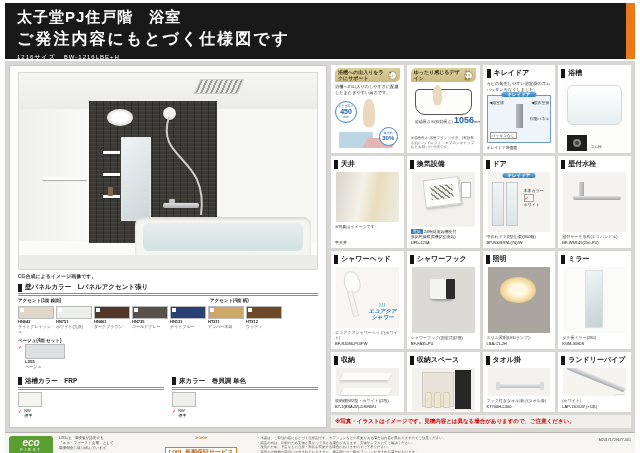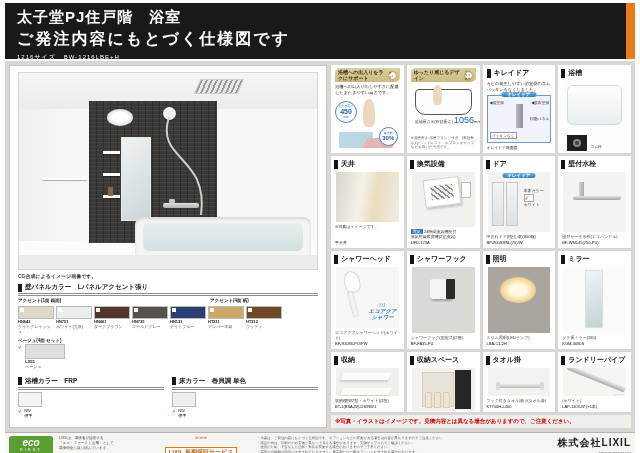--- a/index.html
+++ b/index.html
@@ -71,21 +71,21 @@
 .fart{position:relative;flex:1;margin-top:1px}
 .bubble{position:absolute;background:#fff;border:1px solid #4a86c8;border-radius:50%;text-align:center;color:#1c5fae;display:flex;flex-direction:column;align-items:center;justify-content:center}
 .bubble .bl{font-size:3px;line-height:1}
 .bubble .bv{font-size:7px;font-weight:bold;line-height:1}
 .bubble .bu{font-size:3px}
 .person{position:absolute;background:#ecd9bd;border-radius:45% 45% 30% 30%}
 .mat{position:absolute;background:#e5b4b4}
 .waterf{position:absolute;background:#bdd6e6}
 .tubline{position:absolute;border:1.5px solid #555;border-radius:4px 4px 10px 10px;background:#fdfdfb}
 .dim{position:absolute;font-size:4px;color:#333;white-space:nowrap}
-.dimv{color:#1c5fae;font-weight:normal;font-size:9px}
+.dimv{color:#1c5fae;font-weight:bold;font-size:9px}
 .fnote{font-size:3.6px;color:#555;line-height:1.3;margin-top:1px}
 .kbox{position:relative;border:1px solid #6d9cc8;background:#eef4fa;flex:1;margin-top:2px;font-size:3.8px}
 .kpill{position:absolute;left:50%;transform:translateX(-50%);top:-4px;background:linear-gradient(#6fb0e0,#2f7ec0);color:#fff;font-size:4.5px;font-weight:bold;padding:0 6px;border-radius:5px;white-space:nowrap}
 .kdoor{position:absolute;left:46%;top:8px;width:7px;bottom:14px;background:linear-gradient(90deg,#b9bcbe,#8e9194)}
 .klab{position:absolute;color:#333}
 .kpack{background:#fff;border:1px solid #999;padding:0 1px}
 .kcap{font-size:3.8px;color:#333;margin-top:2px}
 
 .img-ceiling{background:linear-gradient(100deg,#d8d4ca,#f4f1e8 40%,#e9ddbf 62%,#efece3)}
 .img-vent{background:#f2f1ee}
@@ -557,17 +557,16 @@
       
     </div>
     <div class="fnotes">
       <div>・本書は、ご発注内容にもとづく仕様図です。オプションなどの変更がある場合は内容が異なりますのでご注意ください。</div>
       <div>・商品の色は、印刷のため実物と異なって見える場合があります。実物サンプルにてご確認ください。</div>
       <div>・改良のため、予告なしに仕様・形状を変更する場合がありますのでご了承ください。</div>
       <div>・写真の小物類は商品には含まれておりません。施工例には一部オプションが含まれる場合があります。</div>
 
     </div>
     <div class="fright">
-      <div class="company">株式会社LIXIL</div>
       <div class="docnum">M20171729677-001</div>
     </div>
   </div>
 </div>
 
 </body></html>

